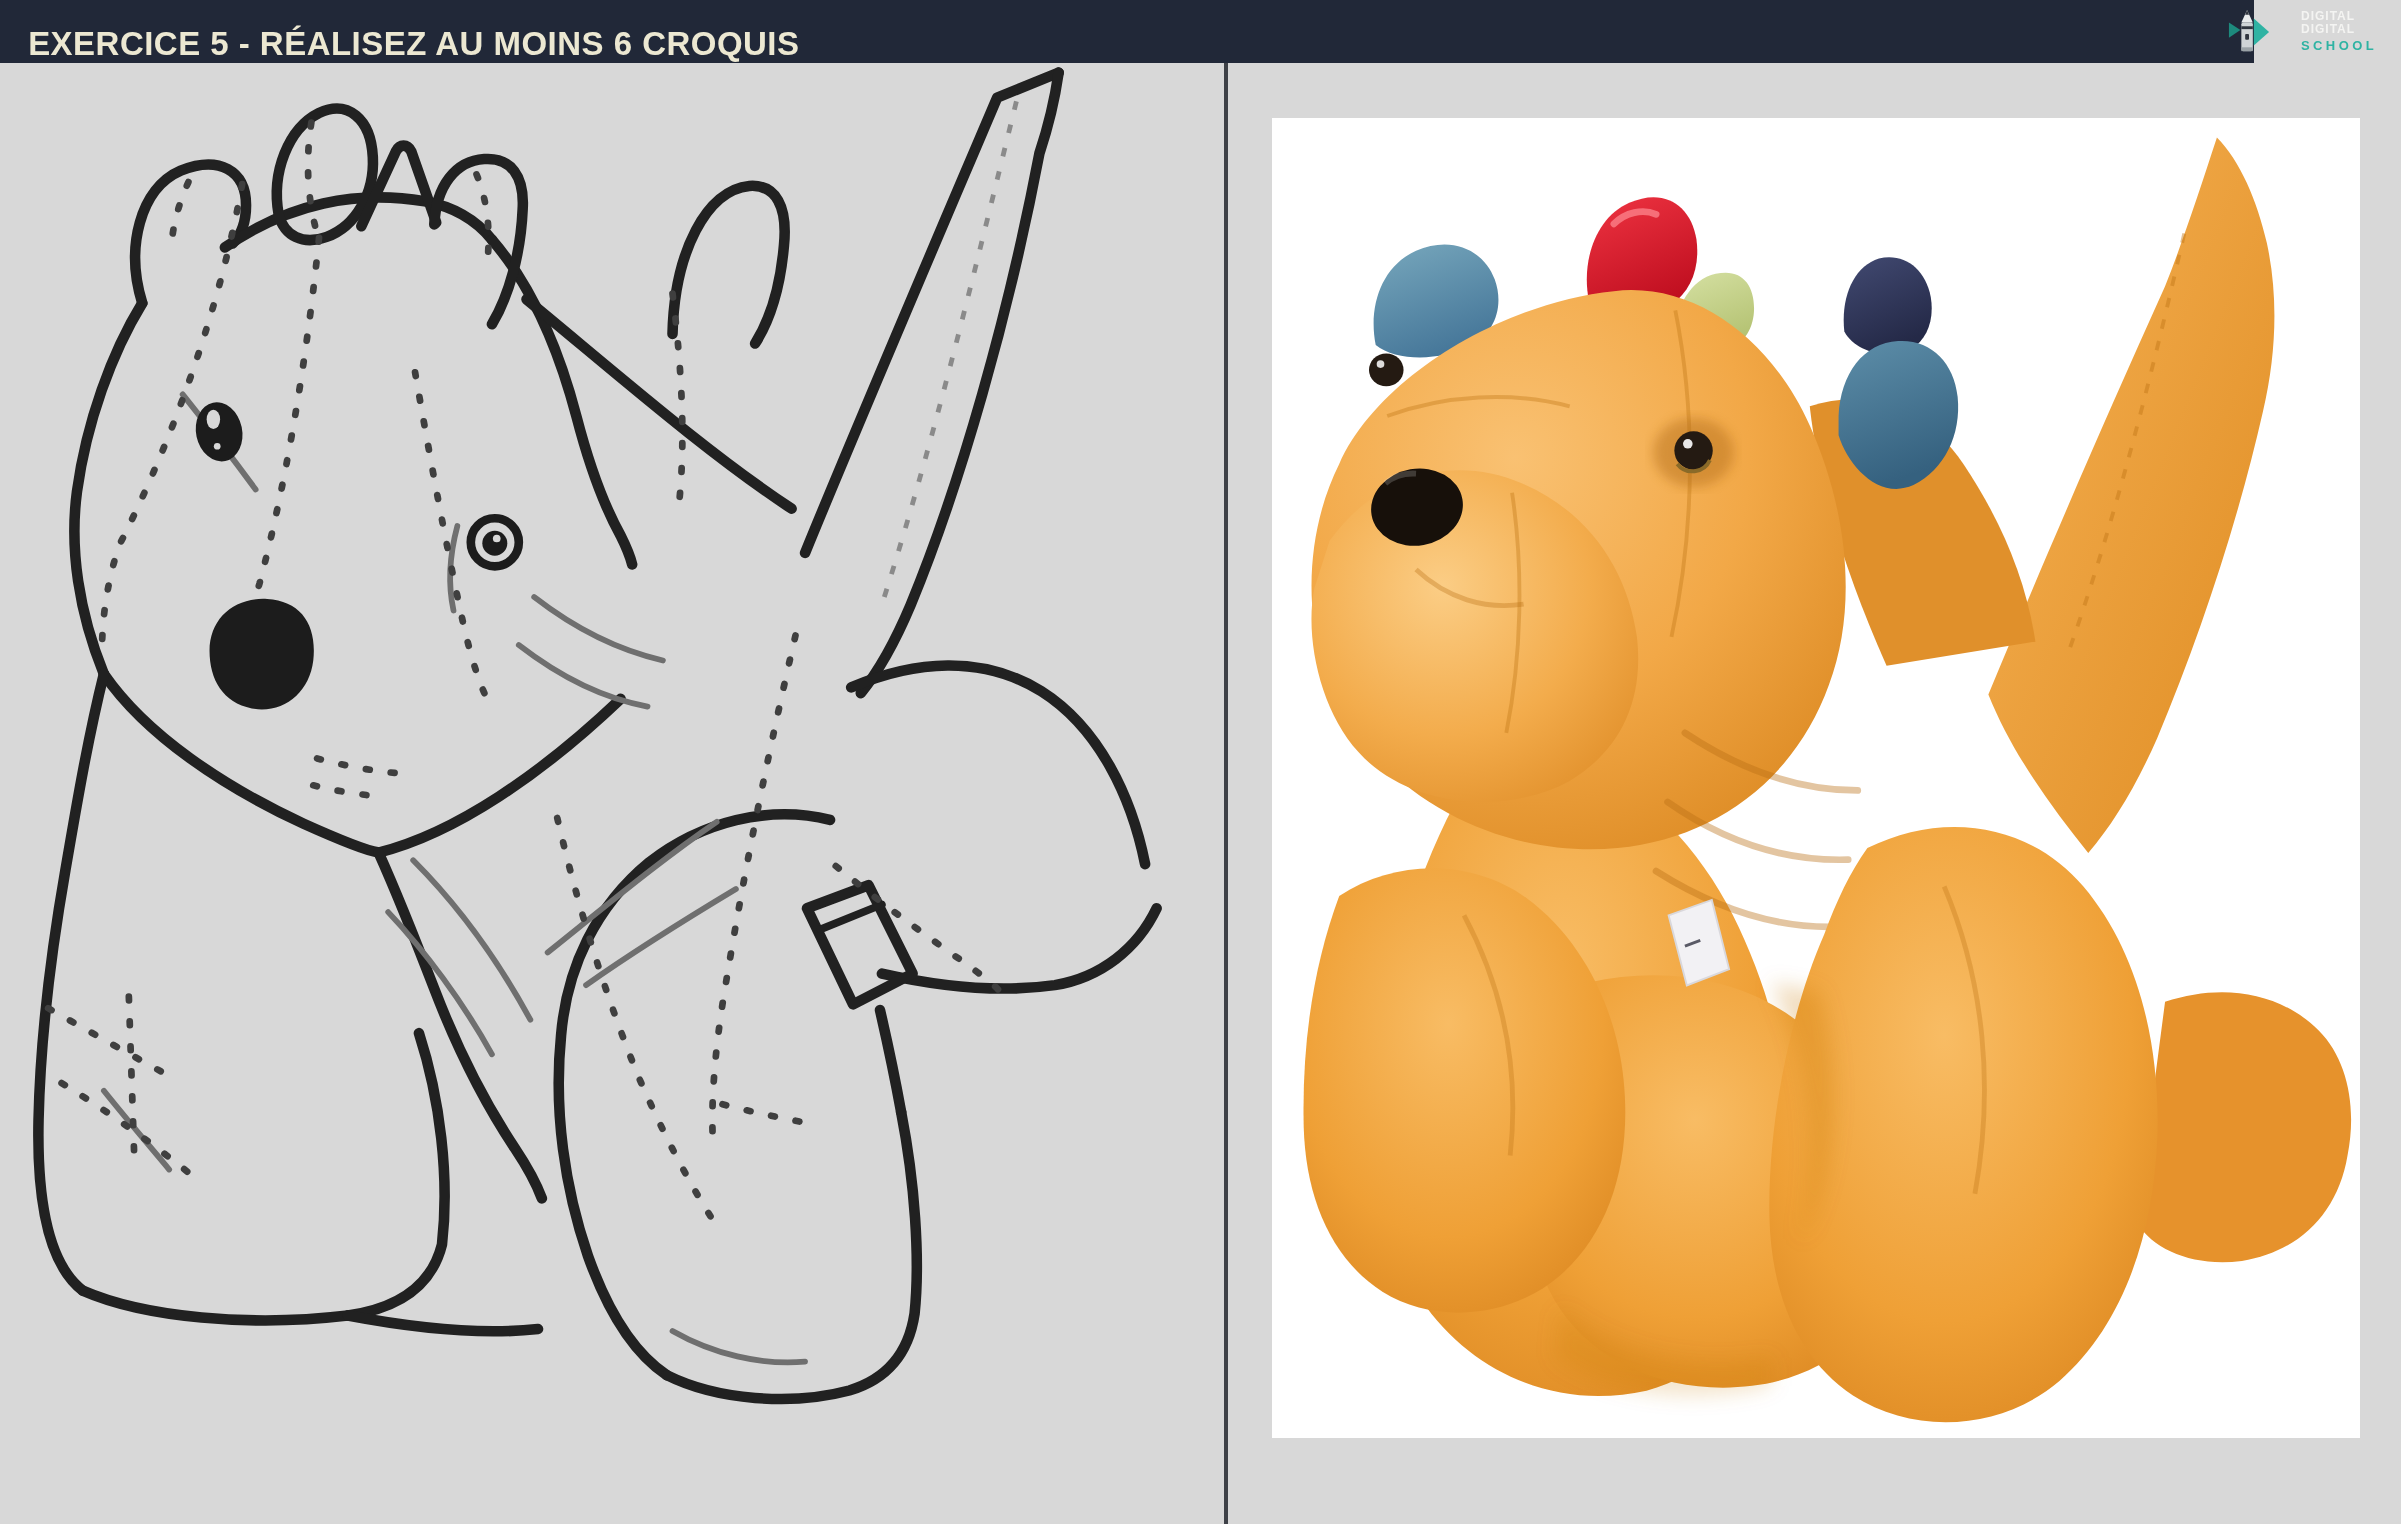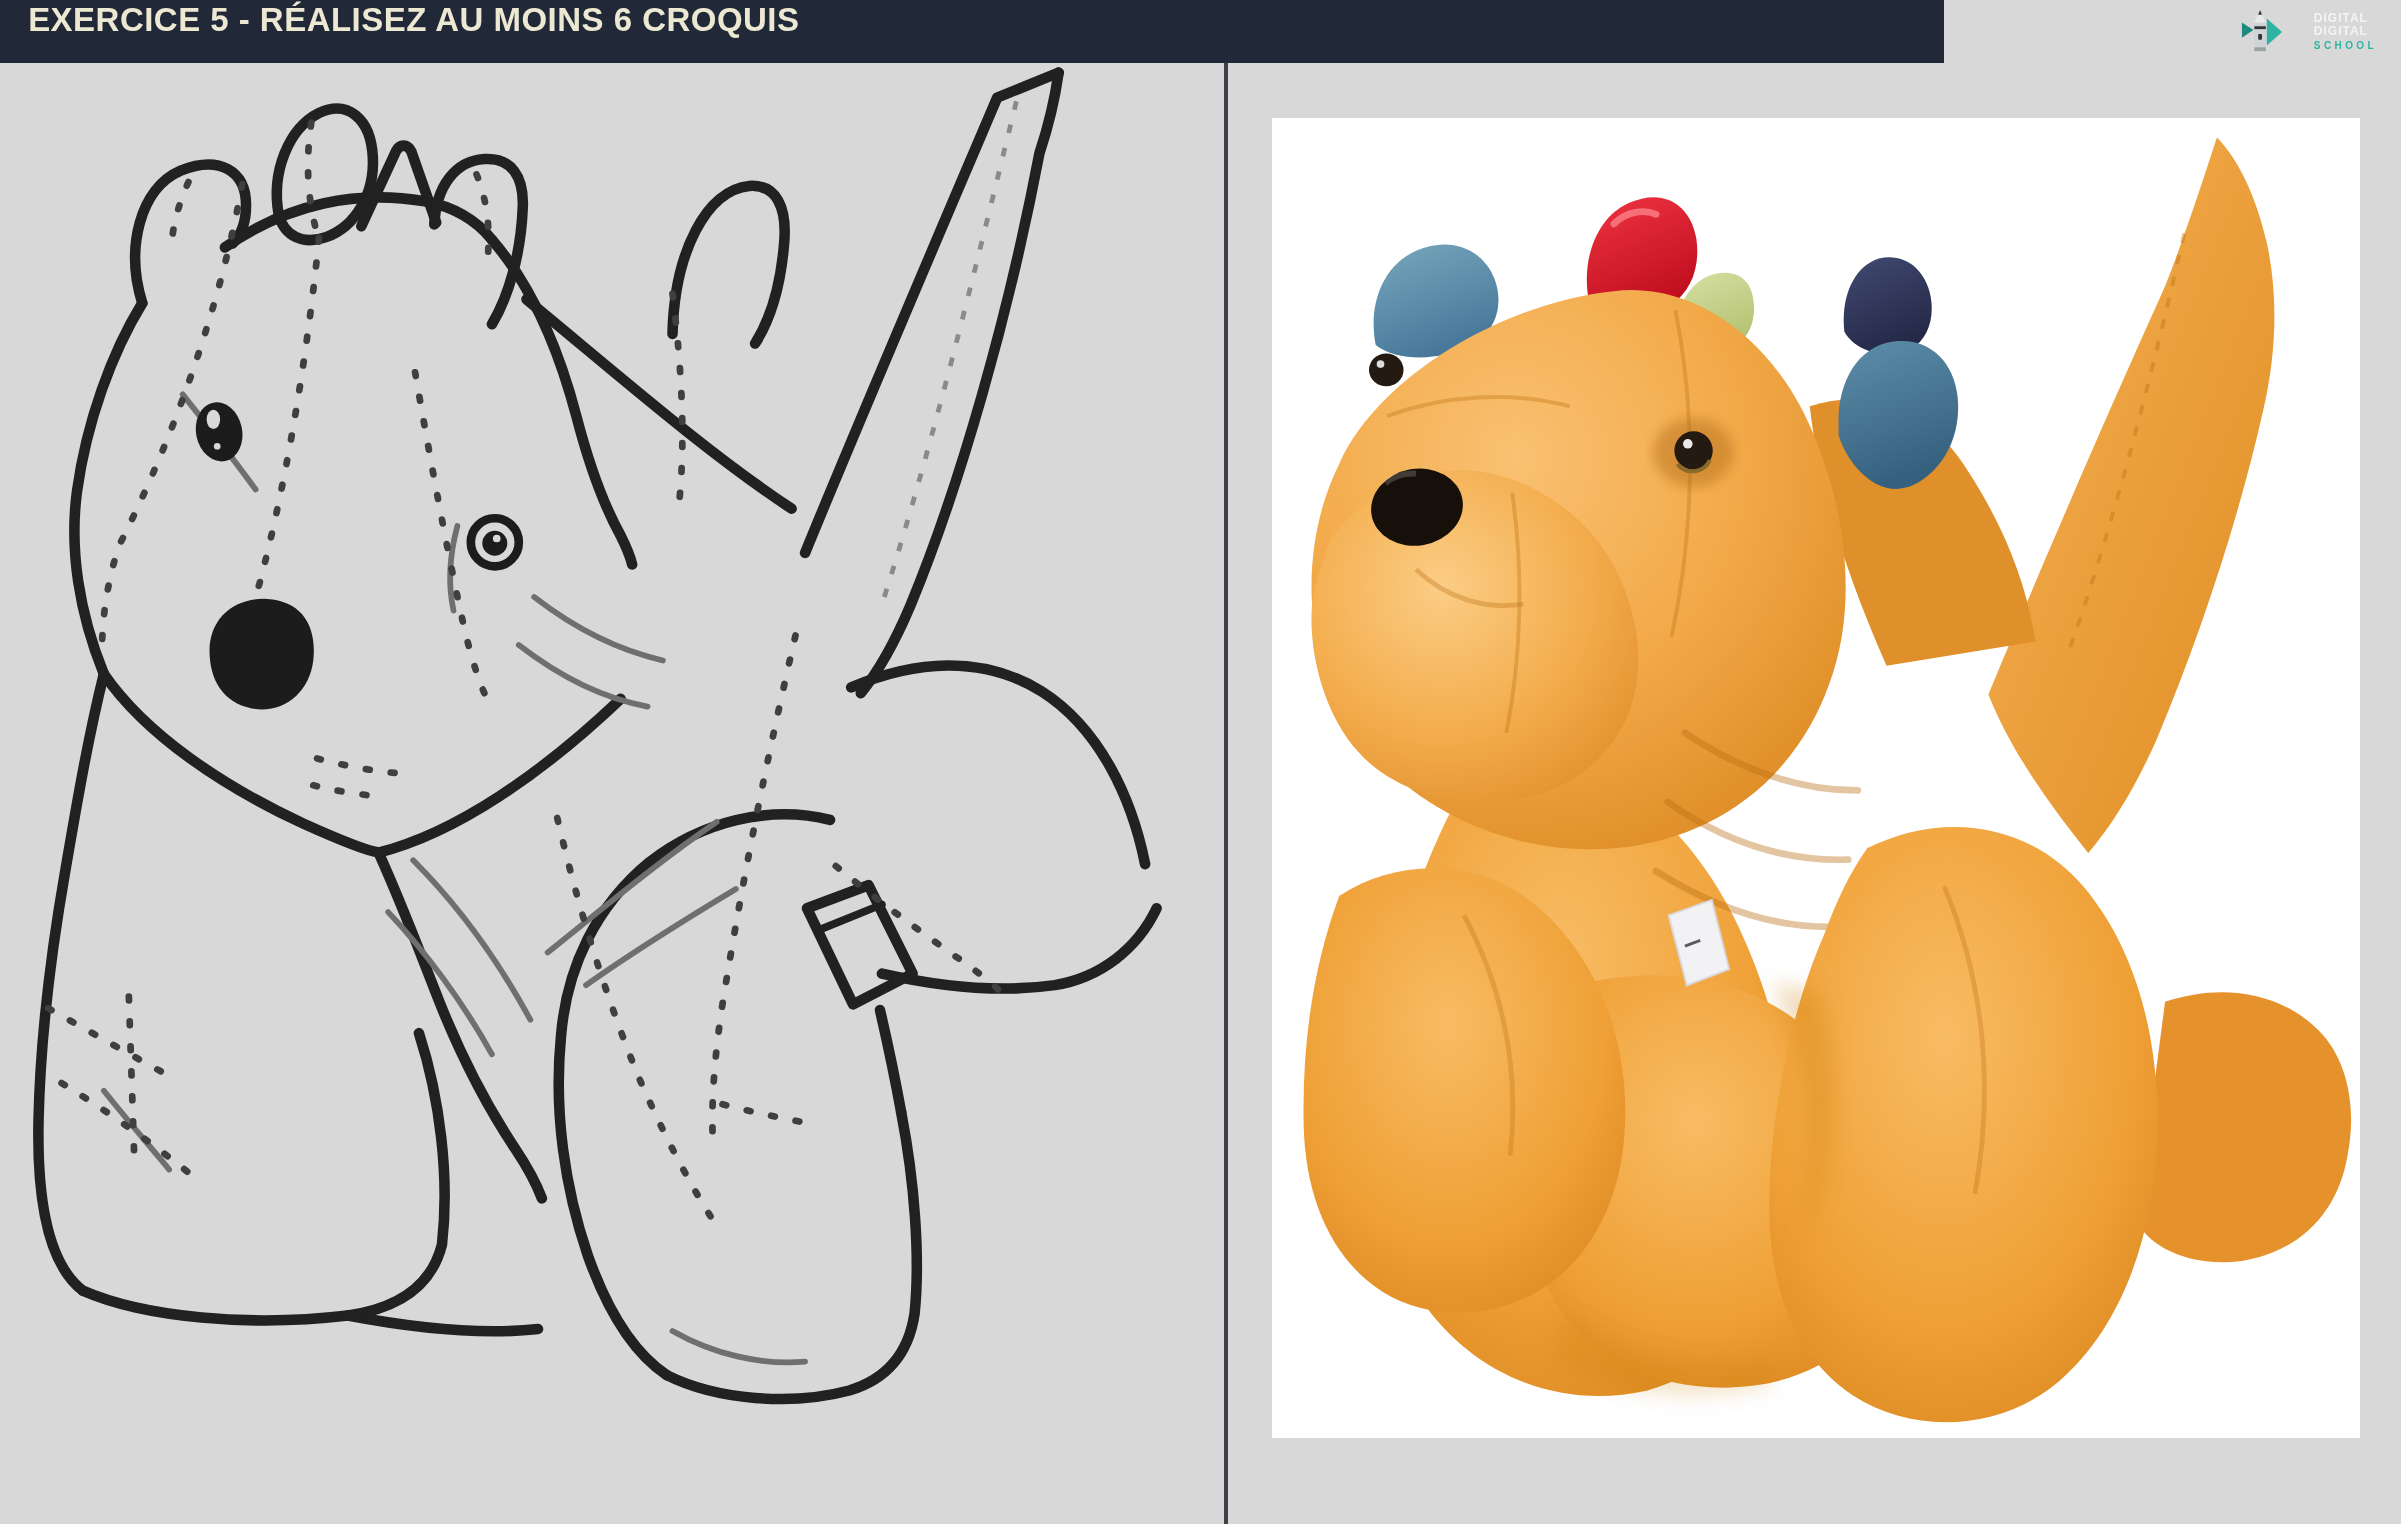--- a/index.html
+++ b/index.html
@@ -1,25 +1,25 @@
 <!DOCTYPE html>
 <html><head>
 <meta charset="utf-8">
 <style>
   html,body{margin:0;padding:0;background:#d8d8d8;font-family:"Liberation Sans",sans-serif;}
   #stage{position:relative;width:2402px;height:1525px;overflow:hidden;background:#d8d8d8;}
   .abs{position:absolute;}
   
-  #header{left:0;top:0;width:1944px;height:63px;background:#212838;display:flex;align-items:flex-start;}
+  #header{left:0;top:0;width:2254px;height:63px;background:#212838;display:flex;align-items:flex-end;}
   #title{color:#ece8d2;font-size:34px;font-weight:bold;letter-spacing:0.5px;padding-left:29px;
          transform:scaleX(.97);transform-origin:left center;white-space:nowrap;}
   #logo{right:25px;top:6.7px;height:50px;display:flex;align-items:center;gap:8.6px;}
   #logo-text{display:flex;flex-direction:column;line-height:1.12;margin-left:21px;}
   .logo-line{color:#f4f4f2;font-size:12px;font-weight:bold;letter-spacing:1px;}
-  .logo-school{color:#2fb3a3;font-size:10px;font-weight:bold;letter-spacing:3.4px;margin-top:1.9px;}
+  .logo-school{color:#2fb3a3;font-size:13px;font-weight:bold;letter-spacing:3.4px;margin-top:1.9px;}
   
   #divider{left:1224px;top:63px;width:3.8px;height:1461px;background:#3e4147;}
   #sketch-panel{left:0;top:63px;width:1224px;height:1461px;background:#d8d8d8;}
   #photo-panel{left:1228px;top:63px;width:1174px;height:1461px;background:#d8d8d8;}
   #photo-card{left:1272px;top:118px;width:1088px;height:1320px;background:#ffffff;}
   svg{display:block;}
 </style>
 </head>
 <body>
 

